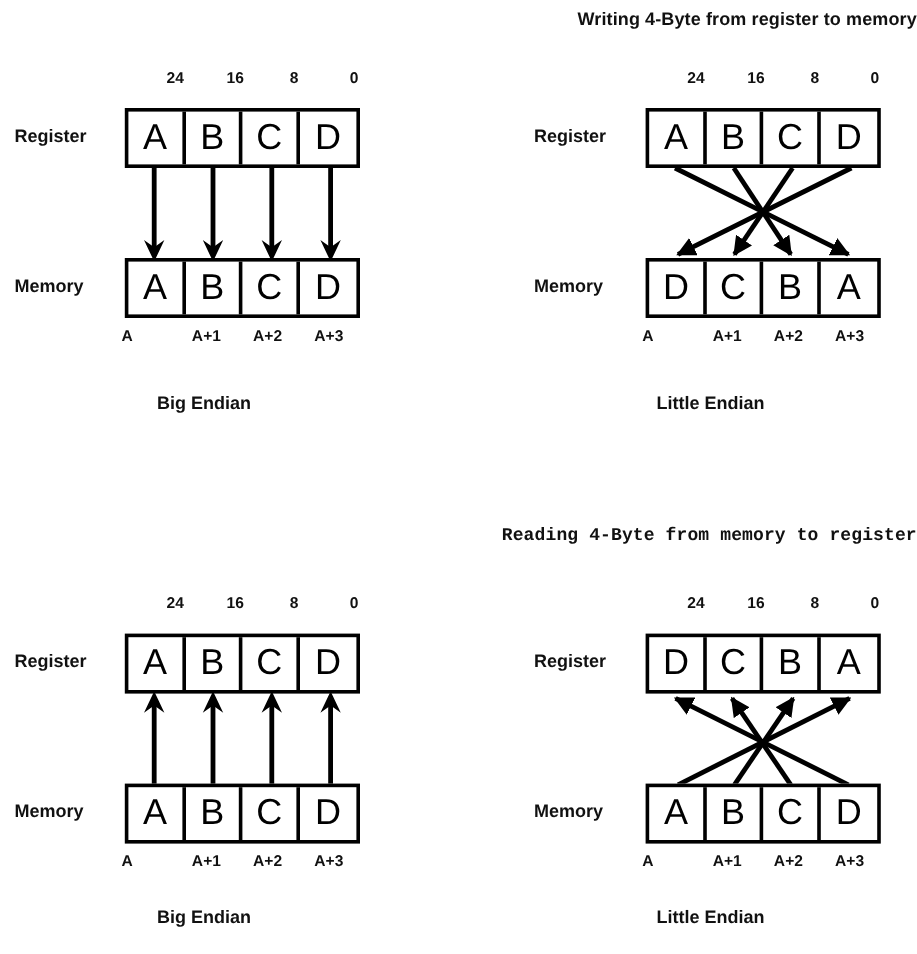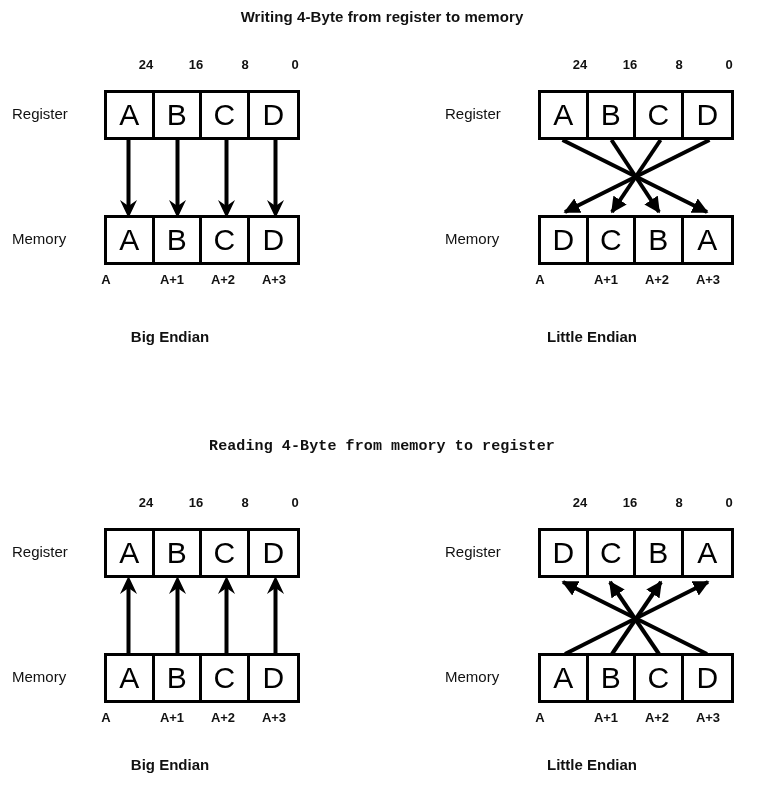--- a/index.html
+++ b/index.html
@@ -11,33 +11,33 @@
     width: 764px;
     height: 795px;
     position: relative;
     font-family: "Liberation Sans", sans-serif;
     color: #000000;
     overflow: hidden;
   }
   .section-title {
     position: absolute;
     width: 100%;
-    text-align: center;
+    text-align: right;
     font-size: 15px;
     font-weight: bold;
     color: #111111;
     letter-spacing: 0.1px;
   }
   .panel {
     position: absolute;
   }
   .side-label {
     position: absolute;
     font-size: 15px;
-    font-weight: normal;
+    font-weight: bold;
     color: #111111;
     text-align: left;
     white-space: nowrap;
   }
   .caption {
     position: absolute;
     font-size: 15px;
     font-weight: bold;
     color: #111111;
     text-align: center;

